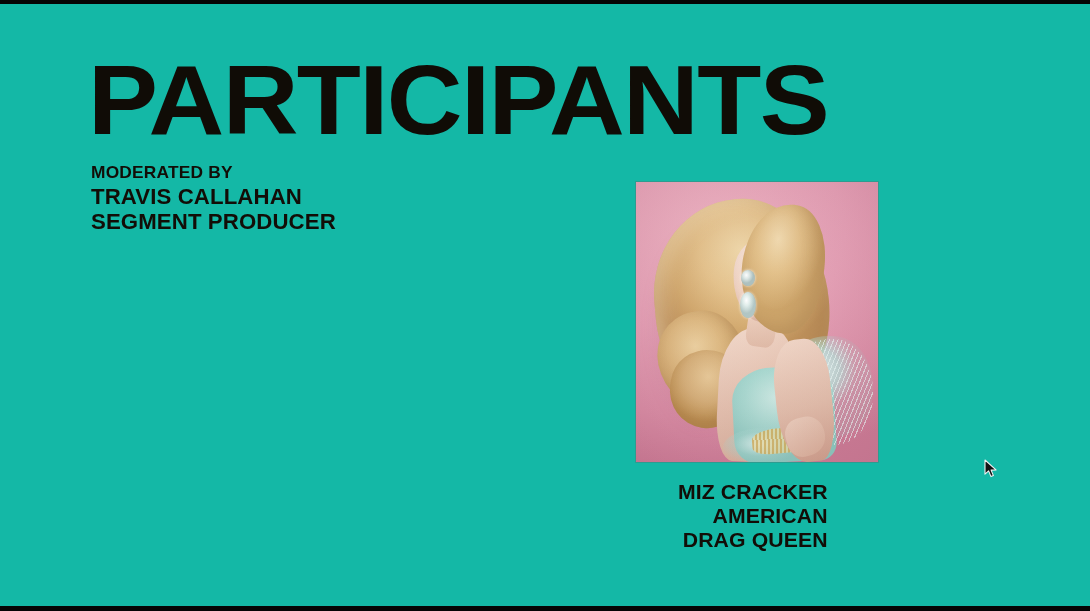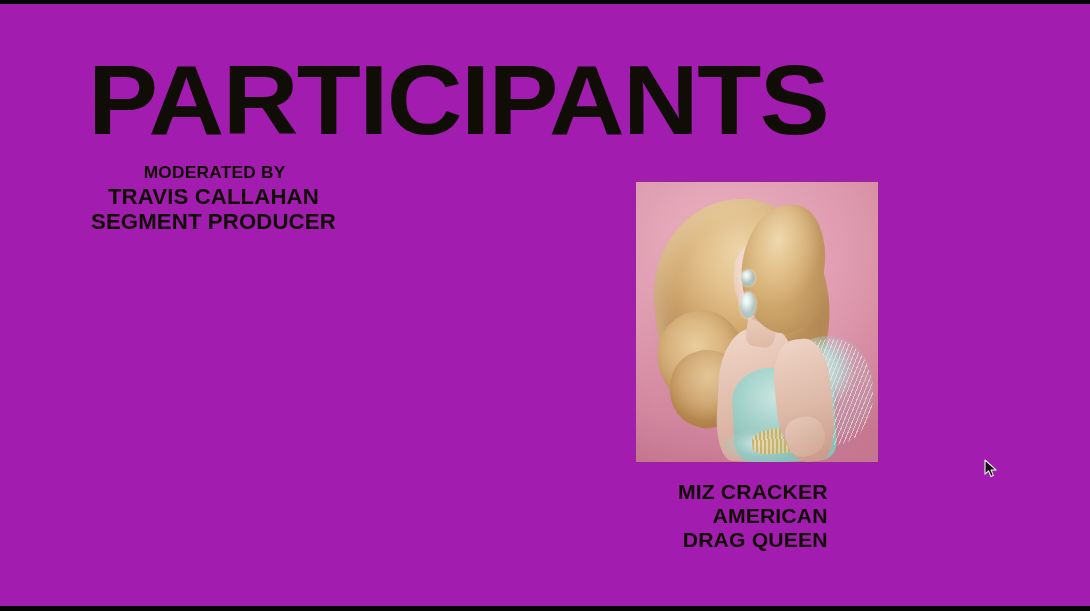--- a/index.html
+++ b/index.html
@@ -26,21 +26,21 @@
   }
   .letterbox.top { top: 0; height: 4px; }
   .letterbox.bottom { bottom: 0; height: 5px; }
 
   .slide {
     position: absolute;
     left: 0;
     top: 4px;
     width: 1090px;
     height: 602px;
-    background: #a21caf;
+    background: #14b8a6;
   }
 
   
   .headline {
     position: absolute;
     left: 88px;
     top: 47px;
     color: #100C06;
     font-size: 98px;
     line-height: 98px;
@@ -52,21 +52,20 @@
   }
 
   
   .moderator {
     position: absolute;
     left: 91px;
     top: 158px;
     color: #120D07;
     font-weight: 700;
     white-space: nowrap;
-    text-align: center;
   }
   .moderator .kicker {
     font-size: 17px;
     line-height: 22px;
     letter-spacing: 0.2px;
     transform: scaleX(1.02);
     transform-origin: left center;
   }
   .moderator .who {
     font-size: 22px;

